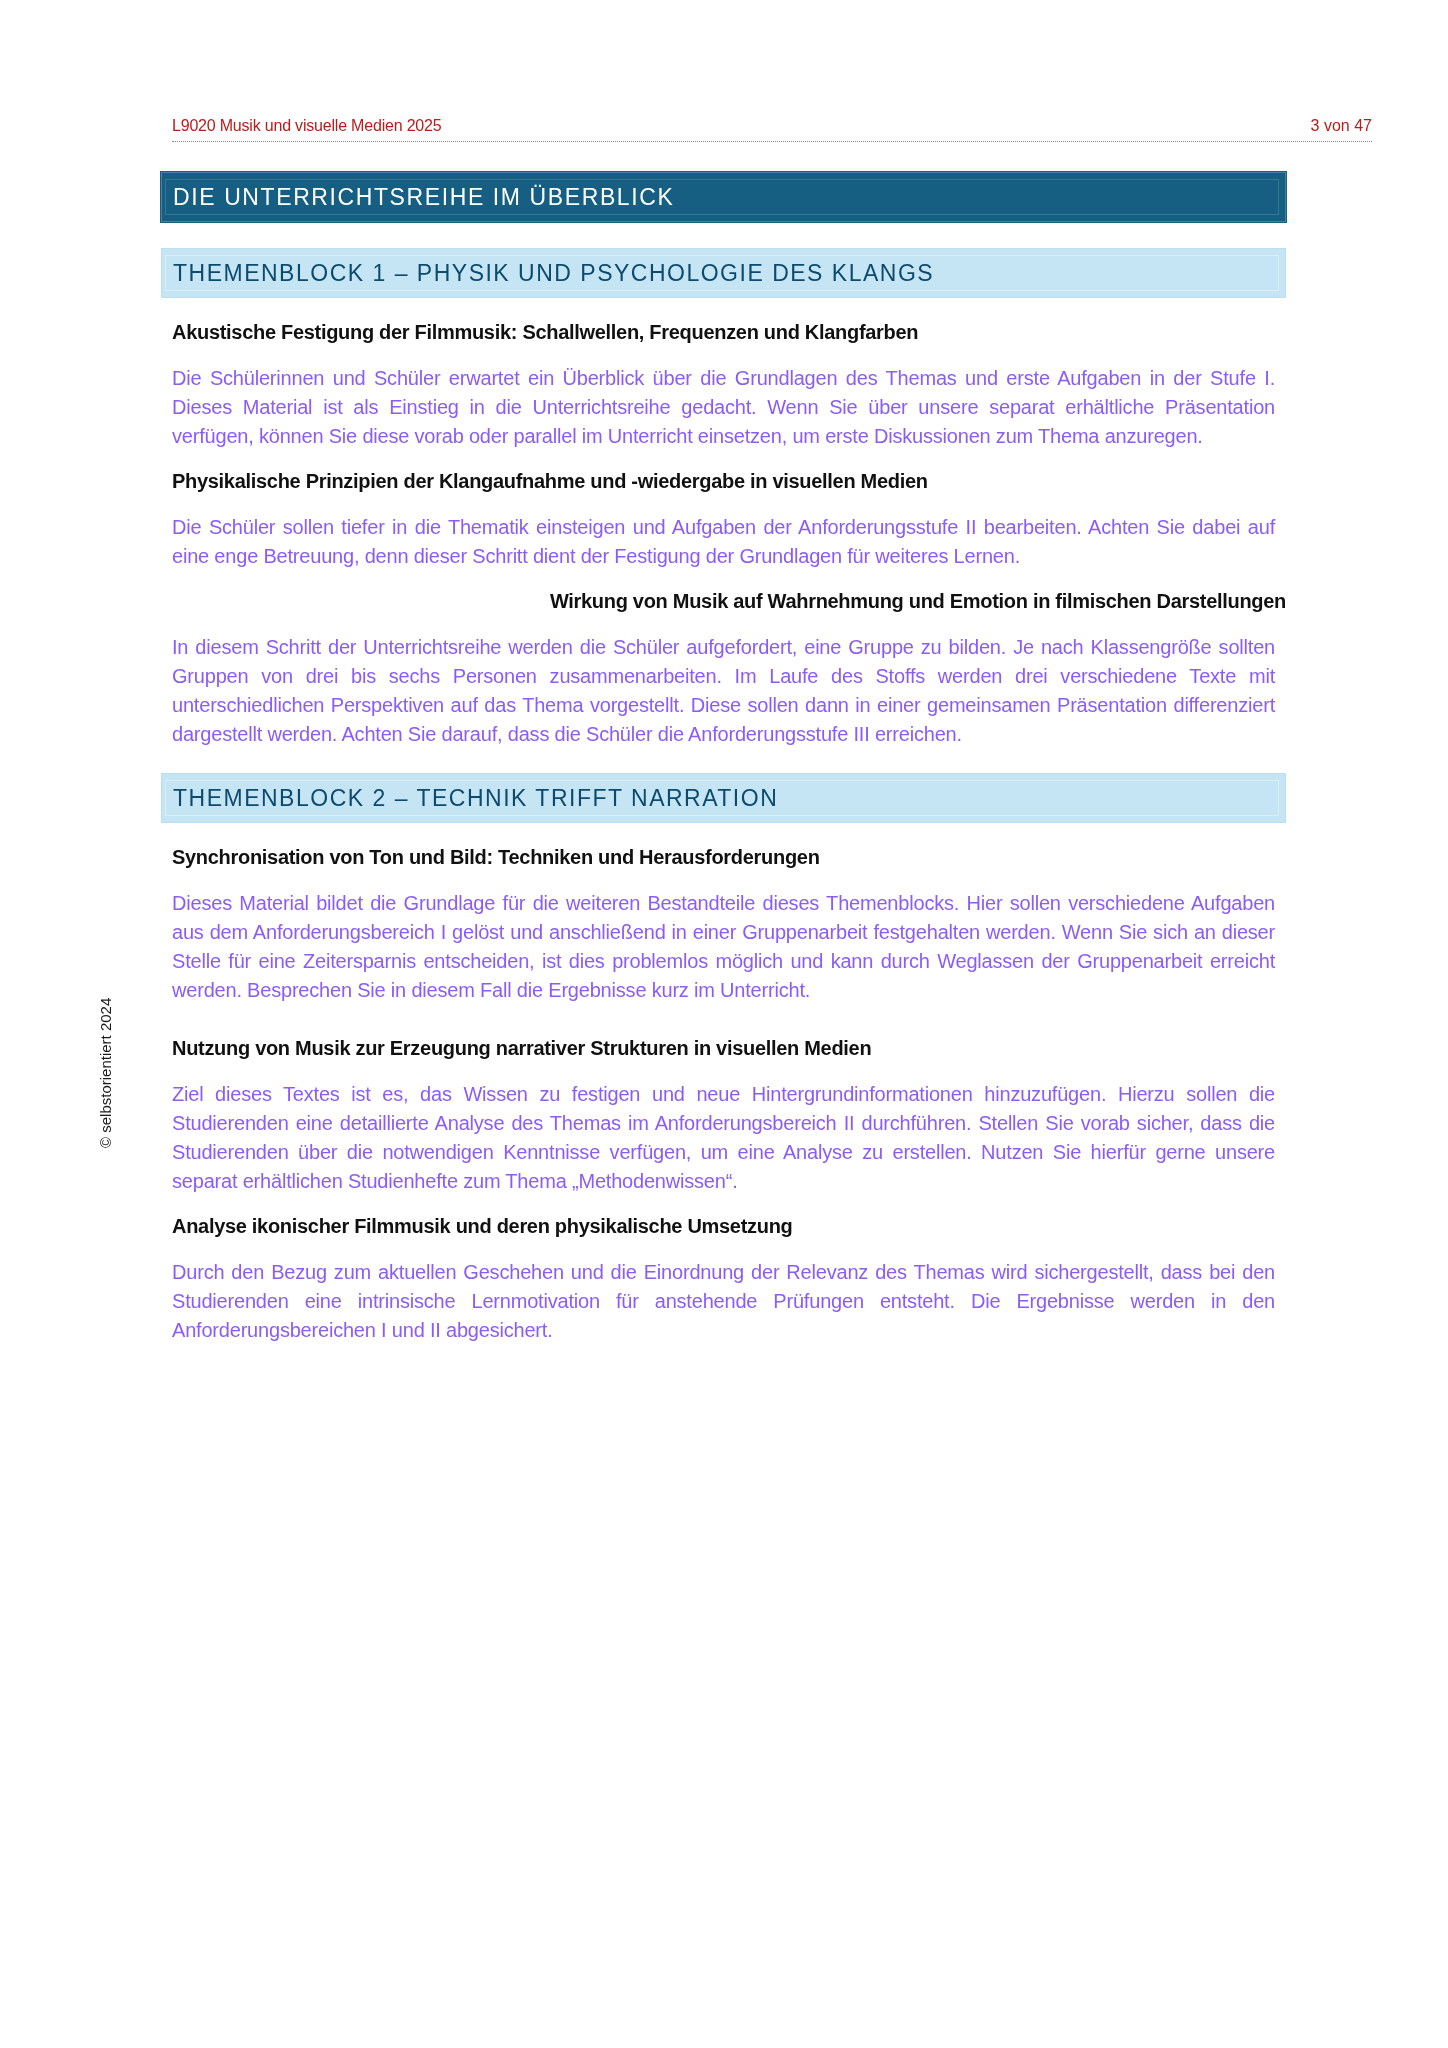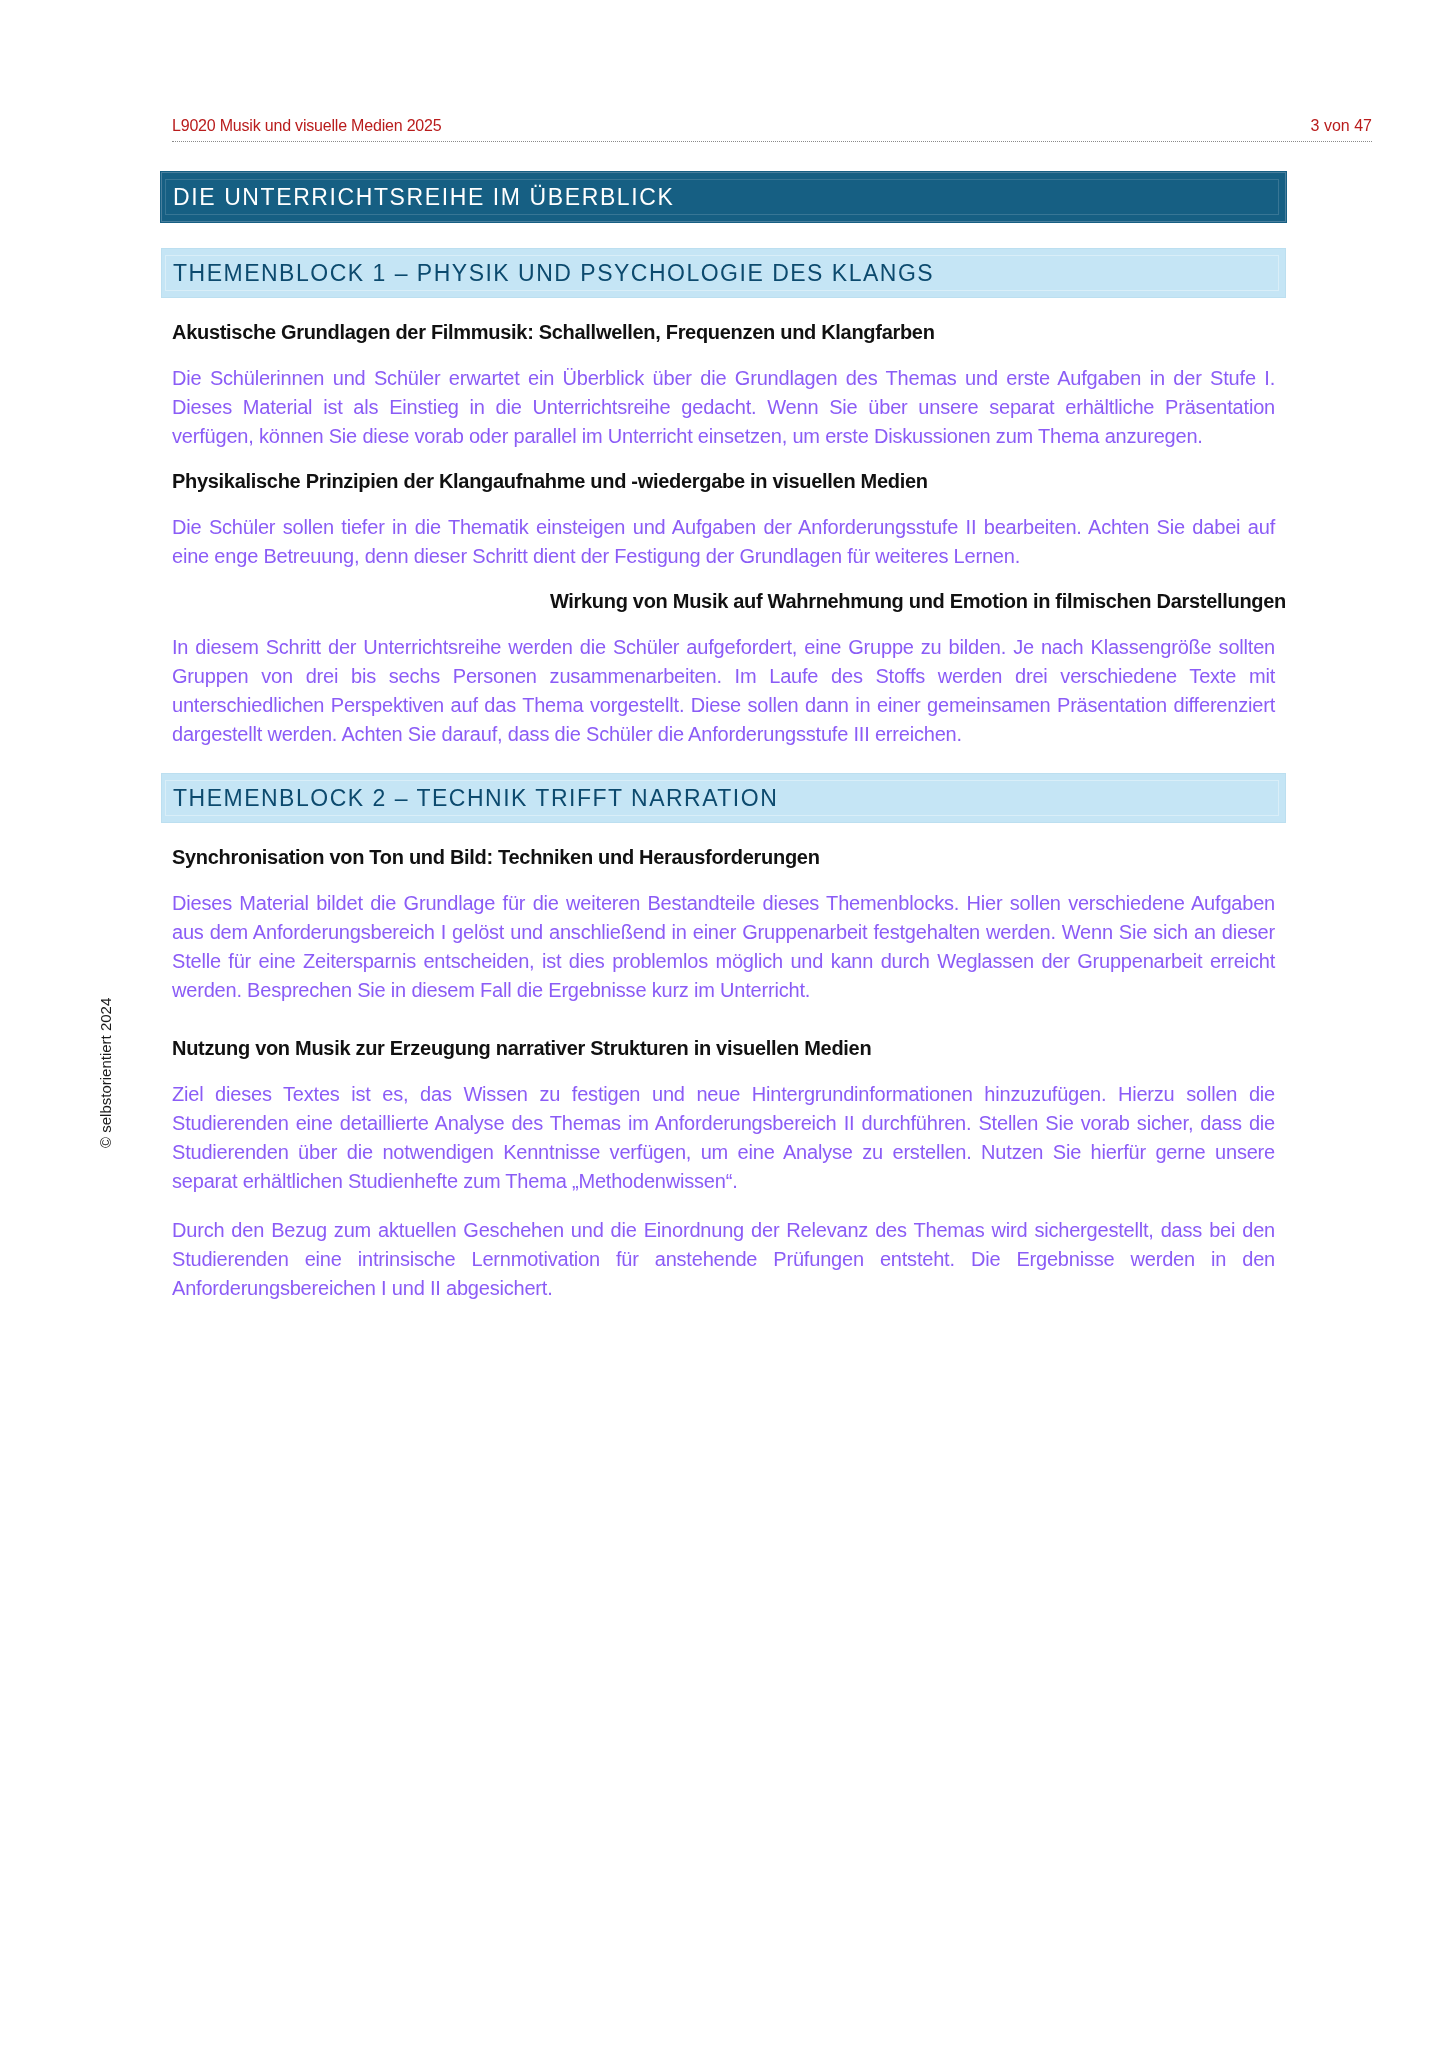--- a/index.html
+++ b/index.html
@@ -130,34 +130,35 @@
 <div class="content">
 
   <div class="title-bar">
     <span>DIE UNTERRICHTSREIHE IM ÜBERBLICK</span>
   </div>
 
   <div class="block-bar">
     <span>THEMENBLOCK 1 – PHYSIK UND PSYCHOLOGIE DES KLANGS</span>
   </div>
 
-  <h3 class="sub" style="margin-top:23px;">Akustische Grundlagen der Filmmusik: Schallwellen, Frequenzen und Klangfarben</h3>
+  <h3 class="sub" style="margin-top:23px;">Akustische Festigung der Filmmusik: Schallwellen, Frequenzen und Klangfarben</h3>
   <p class="para" style="margin-top:20px;">Die Schülerinnen und Schüler erwartet ein Überblick über die Grundlagen des Themas und erste Aufgaben in der Stufe I. Dieses Material ist als Einstieg in die Unterrichtsreihe gedacht. Wenn Sie über unsere separat erhältliche Präsentation verfügen, können Sie diese vorab oder parallel im Unterricht einsetzen, um erste Diskussionen zum Thema anzuregen.</p>
 
   <h3 class="sub" style="margin-top:19px;">Physikalische Prinzipien der Klangaufnahme und -wiedergabe in visuellen Medien</h3>
   <p class="para" style="margin-top:20px;">Die Schüler sollen tiefer in die Thematik einsteigen und Aufgaben der Anforderungsstufe II bearbeiten. Achten Sie dabei auf eine enge Betreuung, denn dieser Schritt dient der Festigung der Grundlagen für weiteres Lernen.</p>
 
   <h3 class="sub" style="margin-top:19px;text-align:right;">Wirkung von Musik auf Wahrnehmung und Emotion in filmischen Darstellungen</h3>
   <p class="para" style="margin-top:20px;">In diesem Schritt der Unterrichtsreihe werden die Schüler aufgefordert, eine Gruppe zu bilden. Je nach Klassengröße sollten Gruppen von drei bis sechs Personen zusammenarbeiten. Im Laufe des Stoffs werden drei verschiedene Texte mit unterschiedlichen Perspektiven auf das Thema vorgestellt. Diese sollen dann in einer gemeinsamen Präsentation differenziert dargestellt werden. Achten Sie darauf, dass die Schüler die Anforderungsstufe III erreichen.</p>
 
   <div class="block-bar" style="margin-top:24px;">
     <span>THEMENBLOCK 2 – TECHNIK TRIFFT NARRATION</span>
   </div>
 
   <h3 class="sub" style="margin-top:23px;">Synchronisation von Ton und Bild: Techniken und Herausforderungen</h3>
   <p class="para" style="margin-top:20px;">Dieses Material bildet die Grundlage für die weiteren Bestandteile dieses Themenblocks. Hier sollen verschiedene Aufgaben aus dem Anforderungsbereich I gelöst und anschließend in einer Gruppenarbeit festgehalten werden. Wenn Sie sich an dieser Stelle für eine Zeitersparnis entscheiden, ist dies problemlos möglich und kann durch Weglassen der Gruppenarbeit erreicht werden. Besprechen Sie in diesem Fall die Ergebnisse kurz im Unterricht.</p>
 
   <h3 class="sub" style="margin-top:32px;">Nutzung von Musik zur Erzeugung narrativer Strukturen in visuellen Medien</h3>
   <p class="para" style="margin-top:20px;">Ziel dieses Textes ist es, das Wissen zu festigen und neue Hintergrundinformationen hinzuzufügen. Hierzu sollen die Studierenden eine detaillierte Analyse des Themas im Anforderungsbereich II durchführen. Stellen Sie vorab sicher, dass die Studierenden über die notwendigen Kenntnisse verfügen, um eine Analyse zu erstellen. Nutzen Sie hierfür gerne unsere separat erhältlichen Studienhefte zum Thema „Methodenwissen“.</p>
 
+  <h3 class="sub" style="margin-top:19px;">Analyse ikonischer Filmmusik und deren physikalische Umsetzung</h3>
   <p class="para" style="margin-top:20px;">Durch den Bezug zum aktuellen Geschehen und die Einordnung der Relevanz des Themas wird sichergestellt, dass bei den Studierenden eine intrinsische Lernmotivation für anstehende Prüfungen entsteht. Die Ergebnisse werden in den Anforderungsbereichen I und II abgesichert.</p>
 
 </div>
 
 </body></html>

